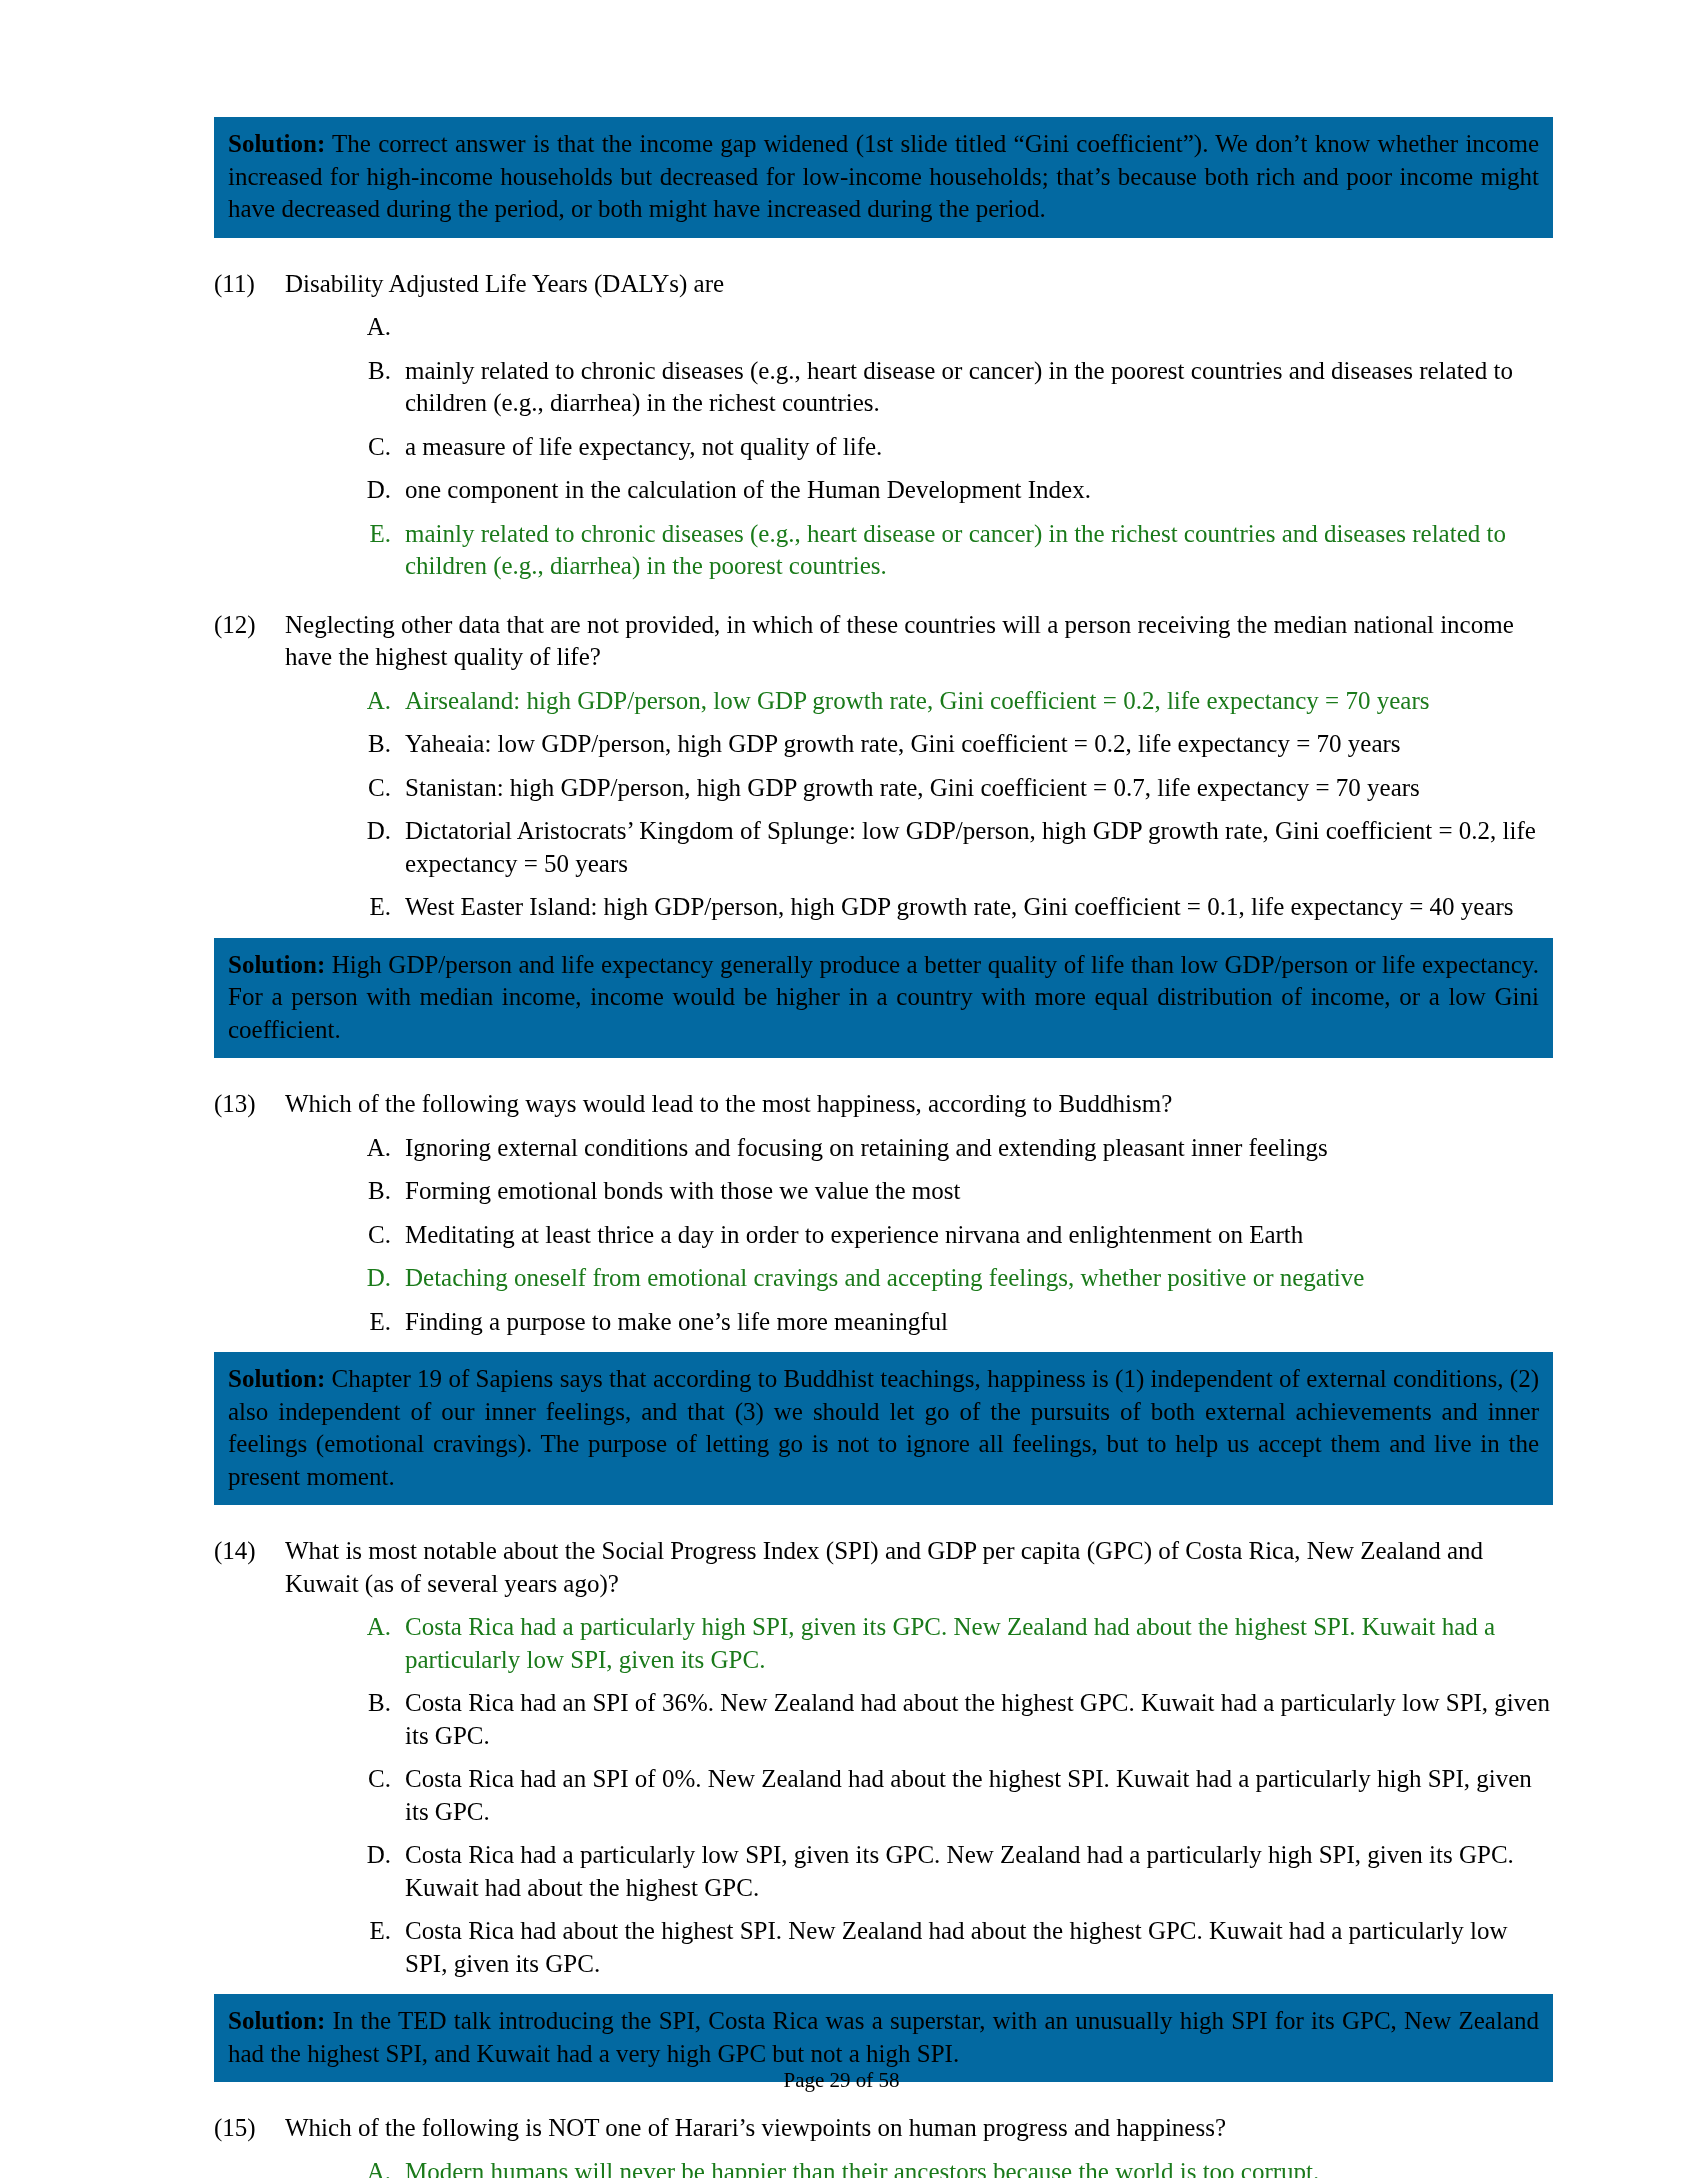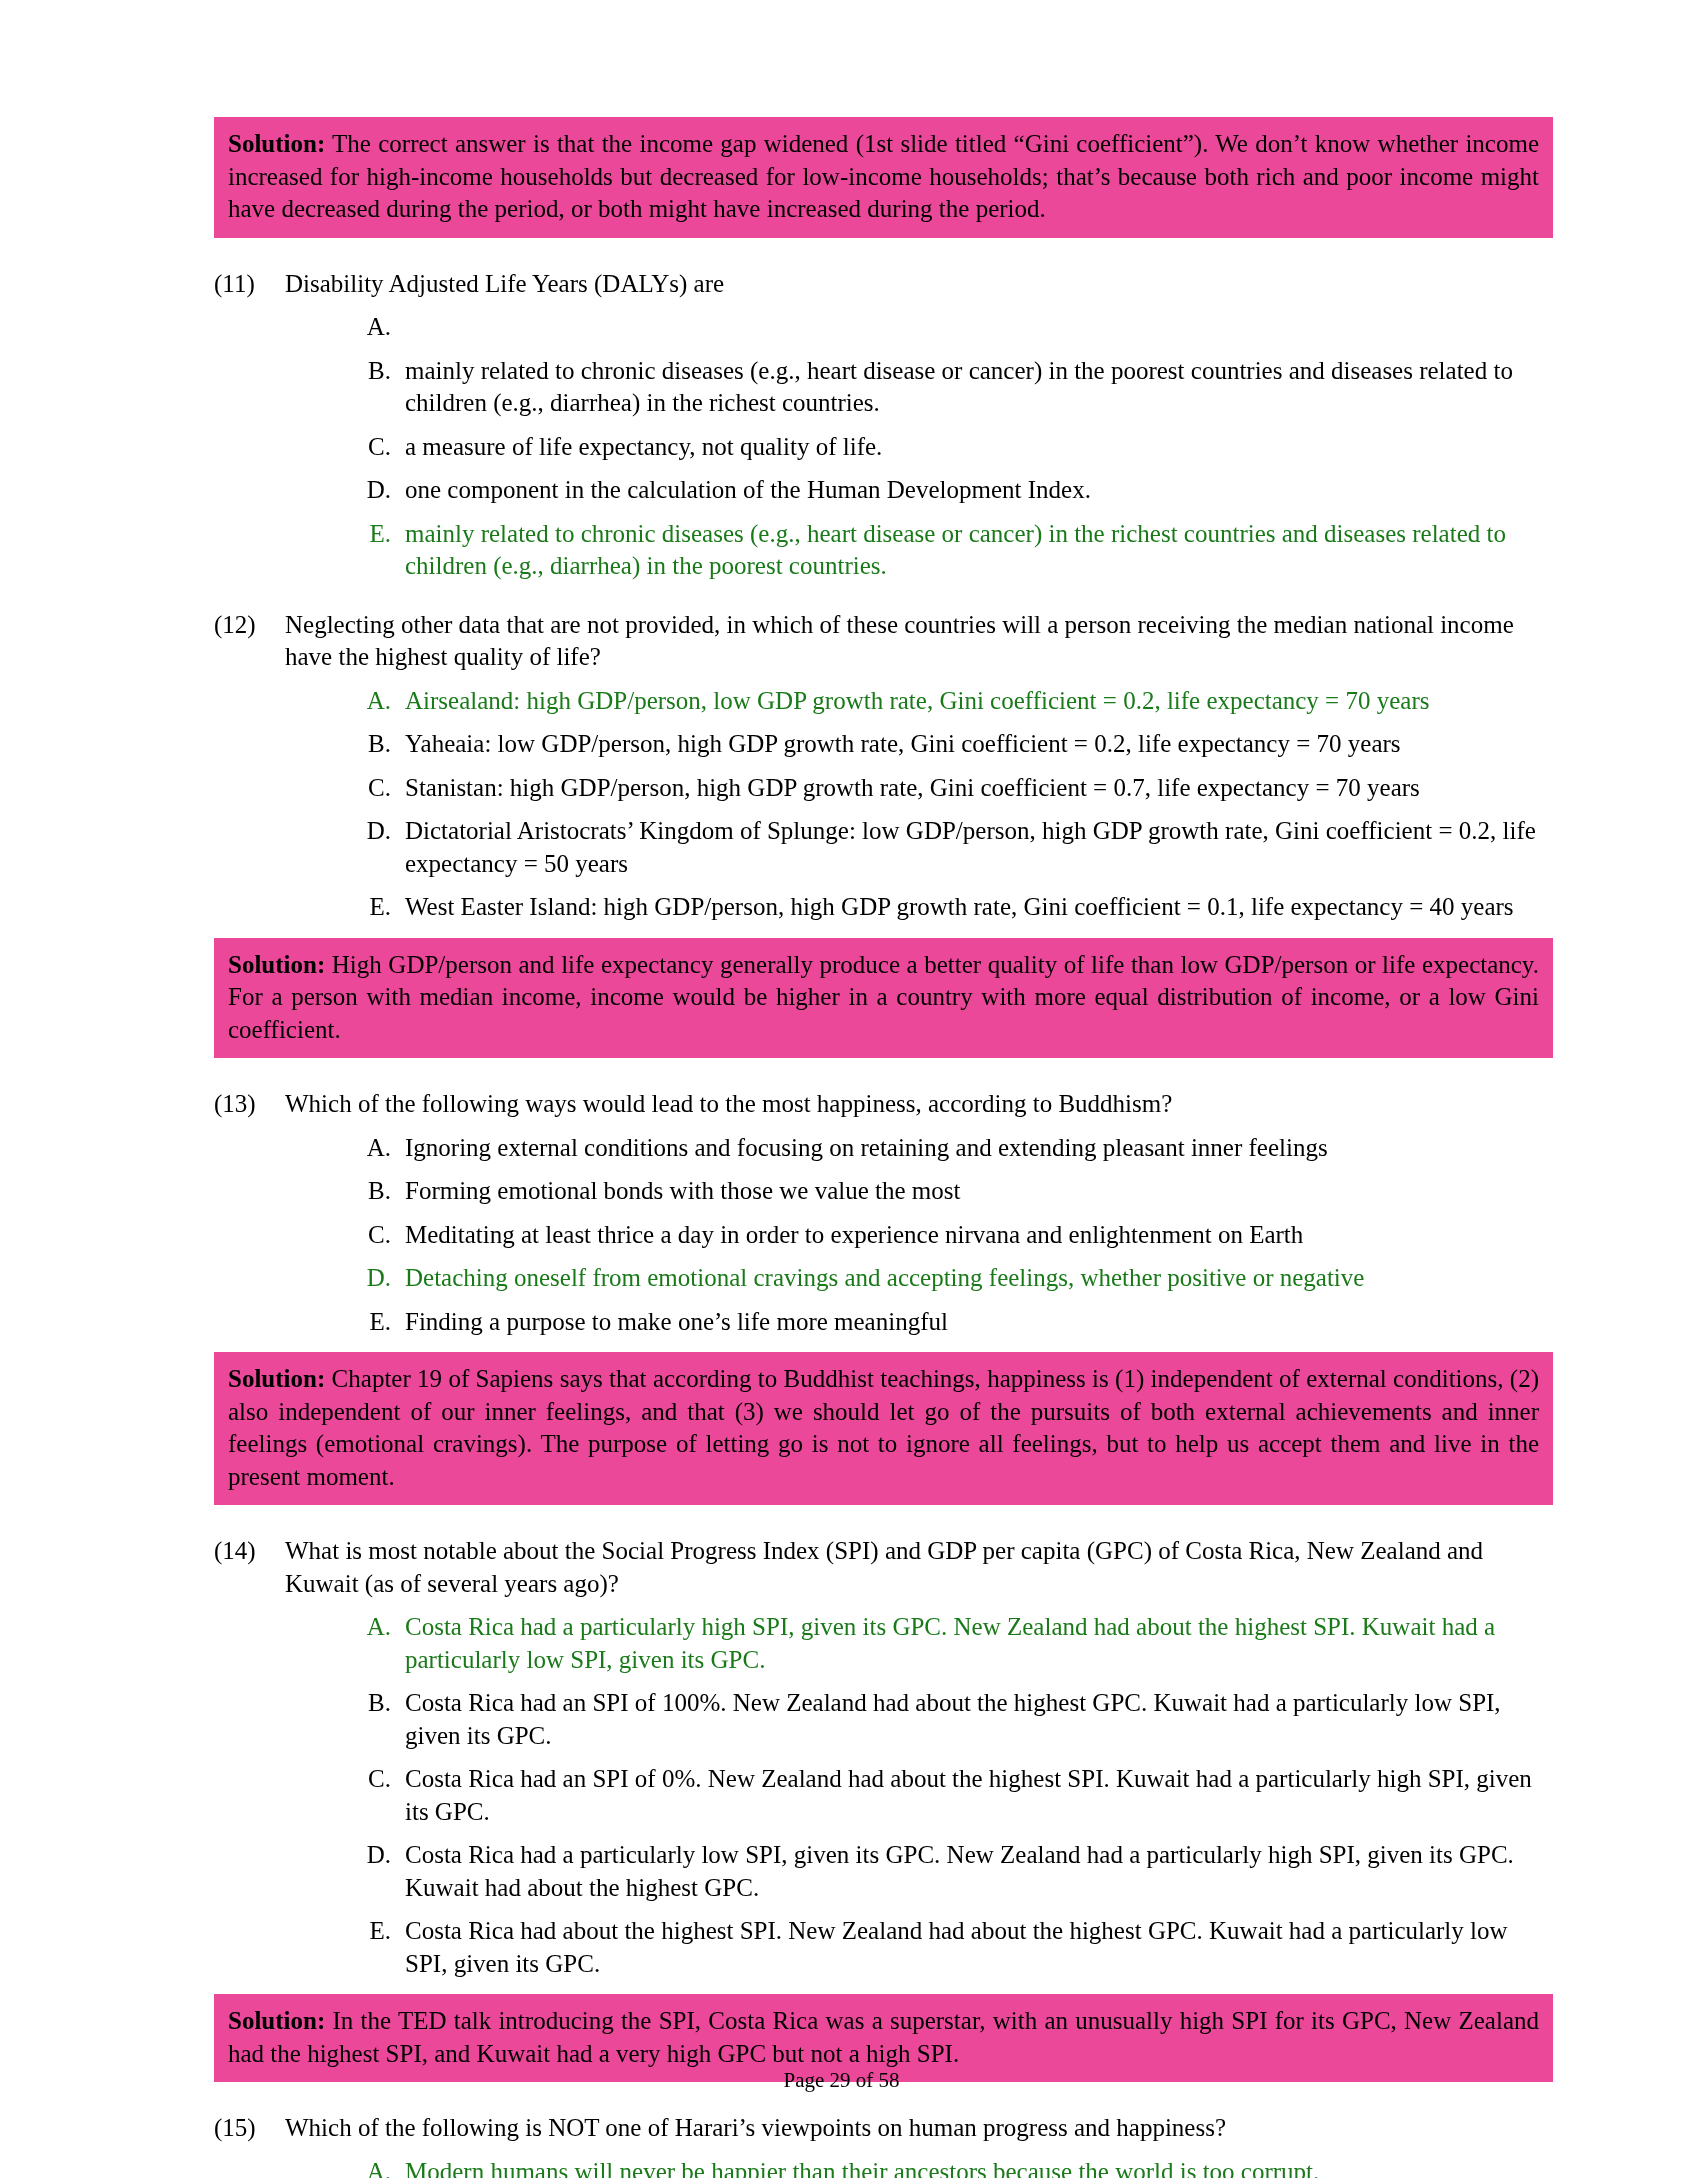--- a/index.html
+++ b/index.html
@@ -22,21 +22,21 @@
     box-sizing: border-box;
     padding: 117px 214px 0 214px;
   }
   .content {
     width: 1339px;
     position: relative;
   }
 
   
   .solution {
-    background: #ec4899;
+    background: #0369a1;
     padding: 11px 14px 12px 14px;
     margin: 0 0 0 0;
     font-size: 25px;
     line-height: 1.30;
     text-align: justify;
     text-justify: inter-word;
     box-sizing: border-box;
     width: 1339px;
   }
   .solution .lbl {
@@ -233,21 +233,21 @@
         <div class="qnum">(14)</div>
         <div class="qtext">What is most notable about the Social Progress Index (SPI) and GDP per capita (GPC) of Costa Rica, New Zealand and Kuwait (as of several years ago)?</div>
       </div>
       <div class="choices">
         <div class="choice correct">
           <div class="choice-letter">A.</div>
           <div class="choice-text">Costa Rica had a particularly high SPI, given its GPC. New Zealand had about the highest SPI. Kuwait had a particularly low SPI, given its GPC.</div>
         </div>
         <div class="choice">
           <div class="choice-letter">B.</div>
-          <div class="choice-text">Costa Rica had an SPI of 100%.  New Zealand had about the highest GPC. Kuwait had a particularly low SPI, given its GPC.</div>
+          <div class="choice-text">Costa Rica had an SPI of 36%.  New Zealand had about the highest GPC. Kuwait had a particularly low SPI, given its GPC.</div>
         </div>
         <div class="choice">
           <div class="choice-letter">C.</div>
           <div class="choice-text">Costa Rica had an SPI of 0%. New Zealand had about the highest SPI. Kuwait had a particularly high SPI, given its GPC.</div>
         </div>
         <div class="choice">
           <div class="choice-letter">D.</div>
           <div class="choice-text">Costa Rica had a particularly low SPI, given its GPC. New Zealand had a particularly high SPI, given its GPC. Kuwait had about the highest GPC.</div>
         </div>
         <div class="choice">

